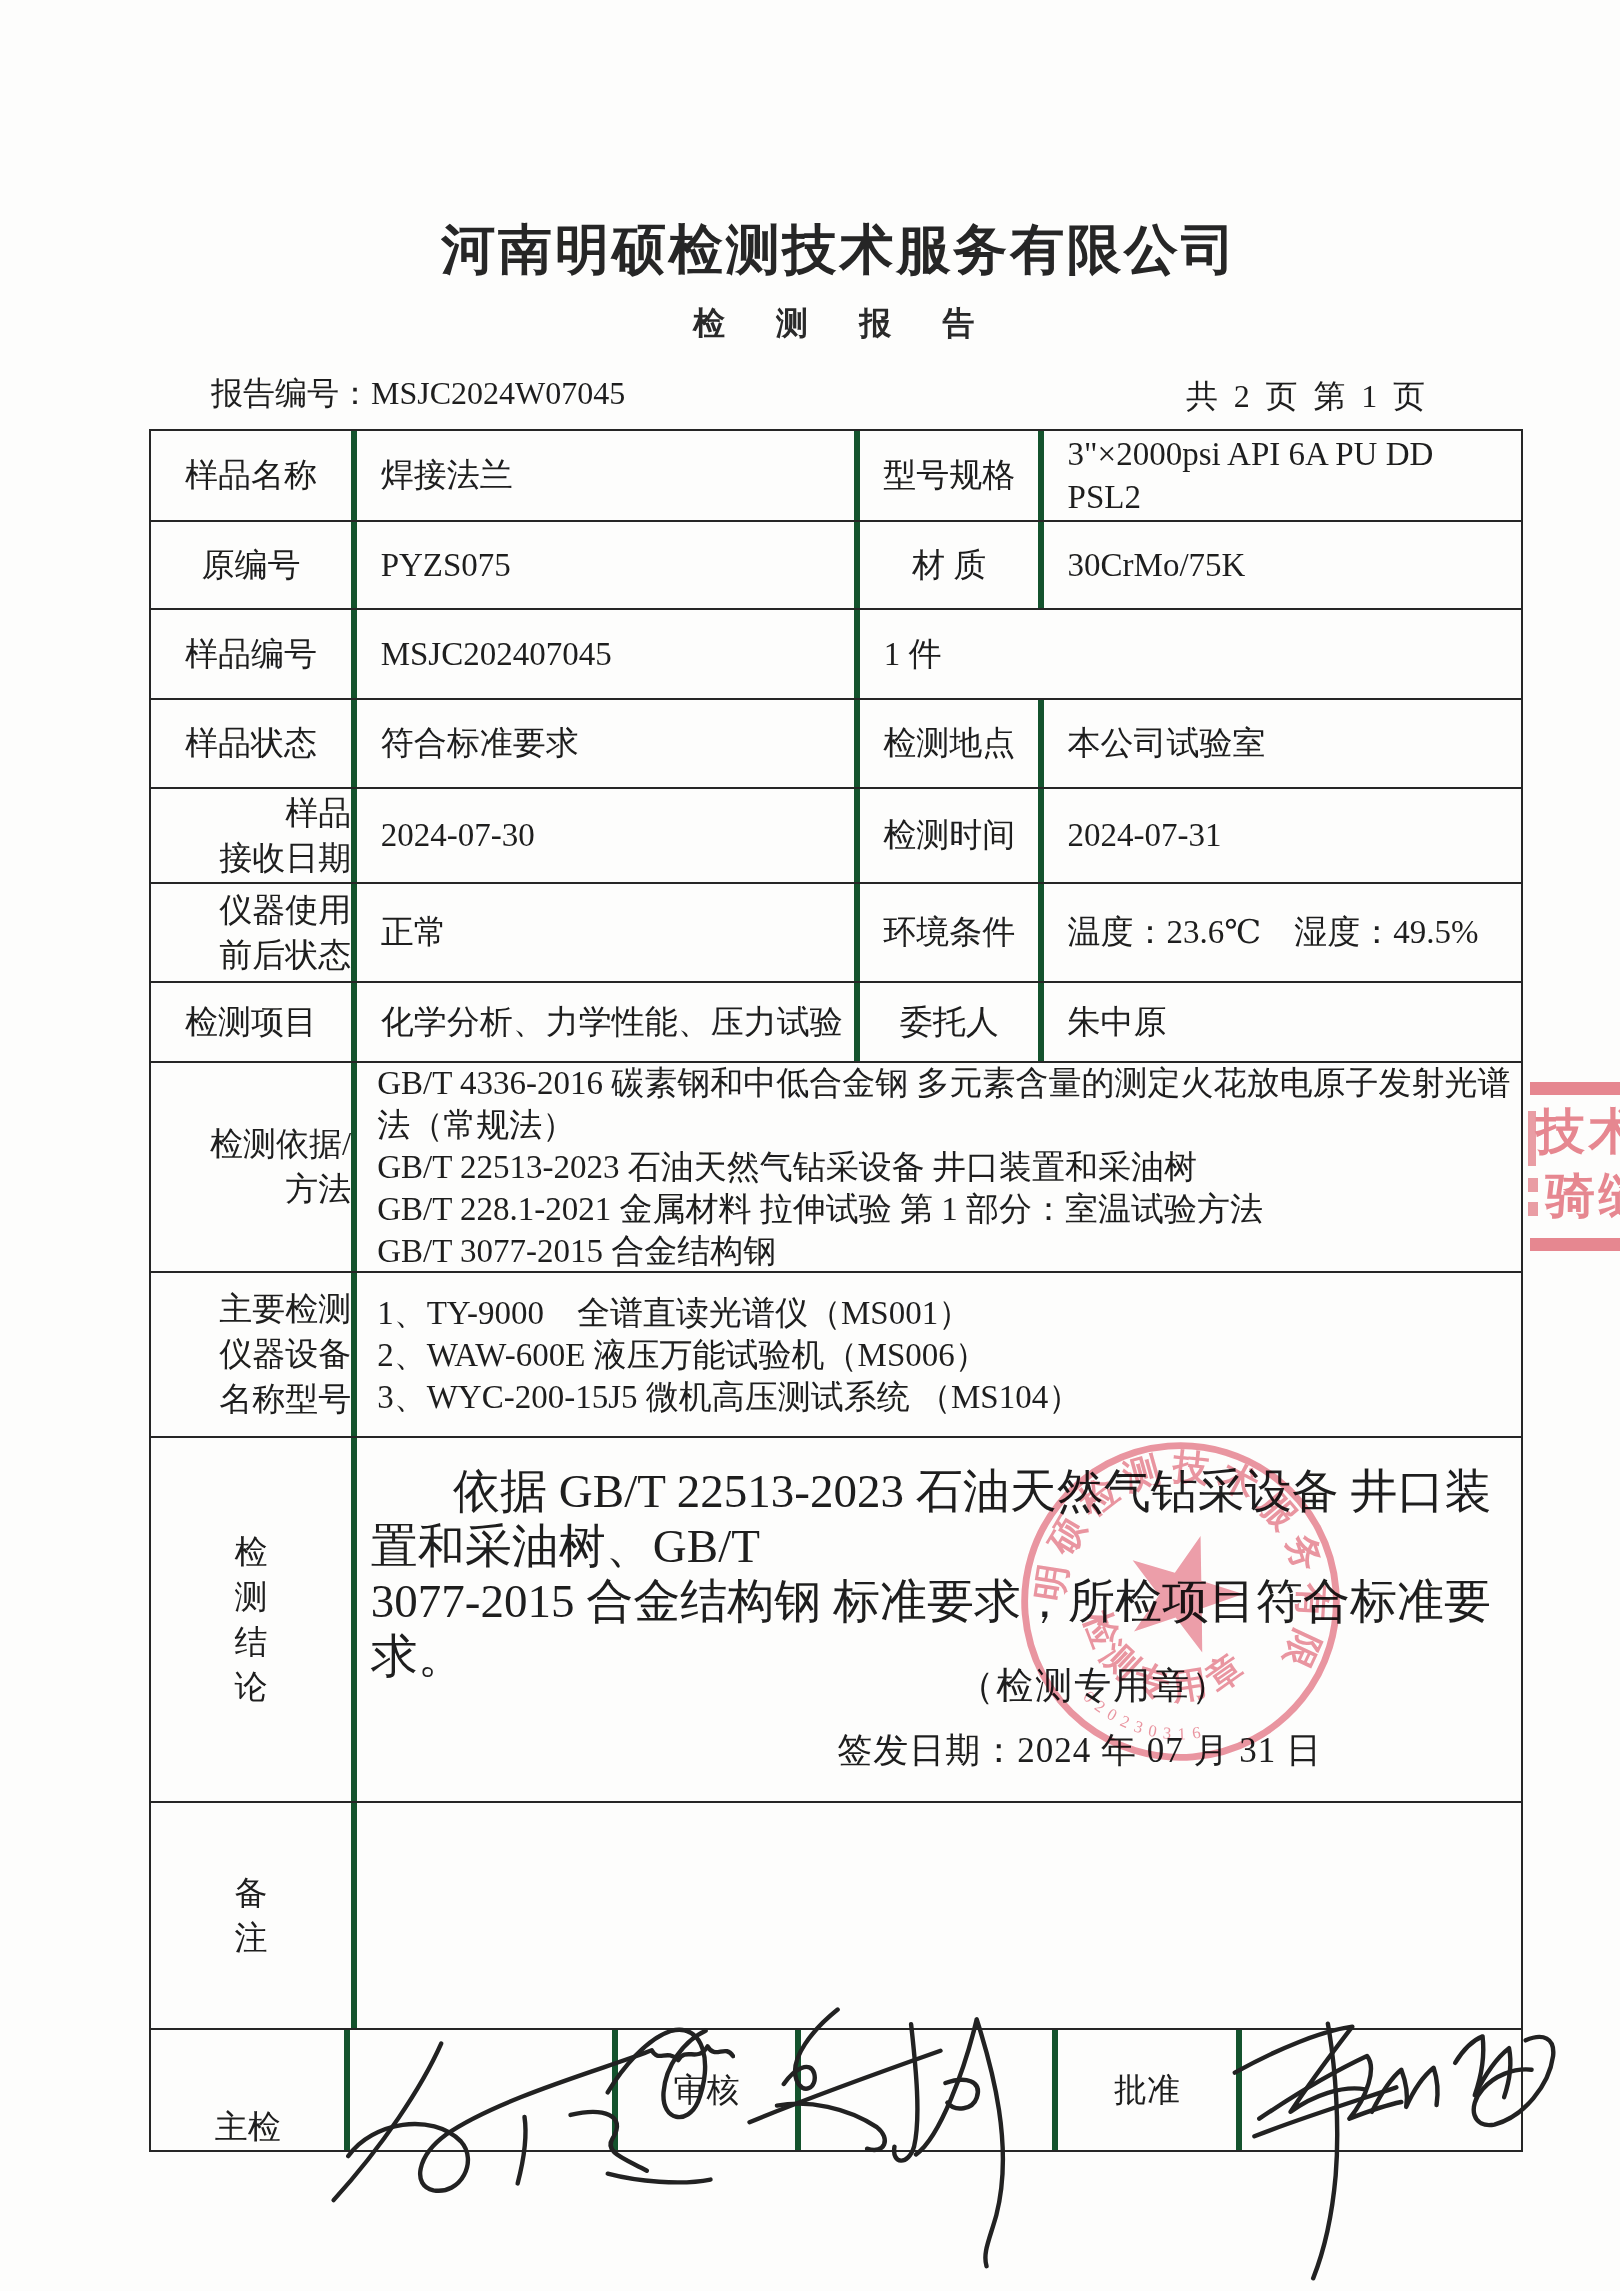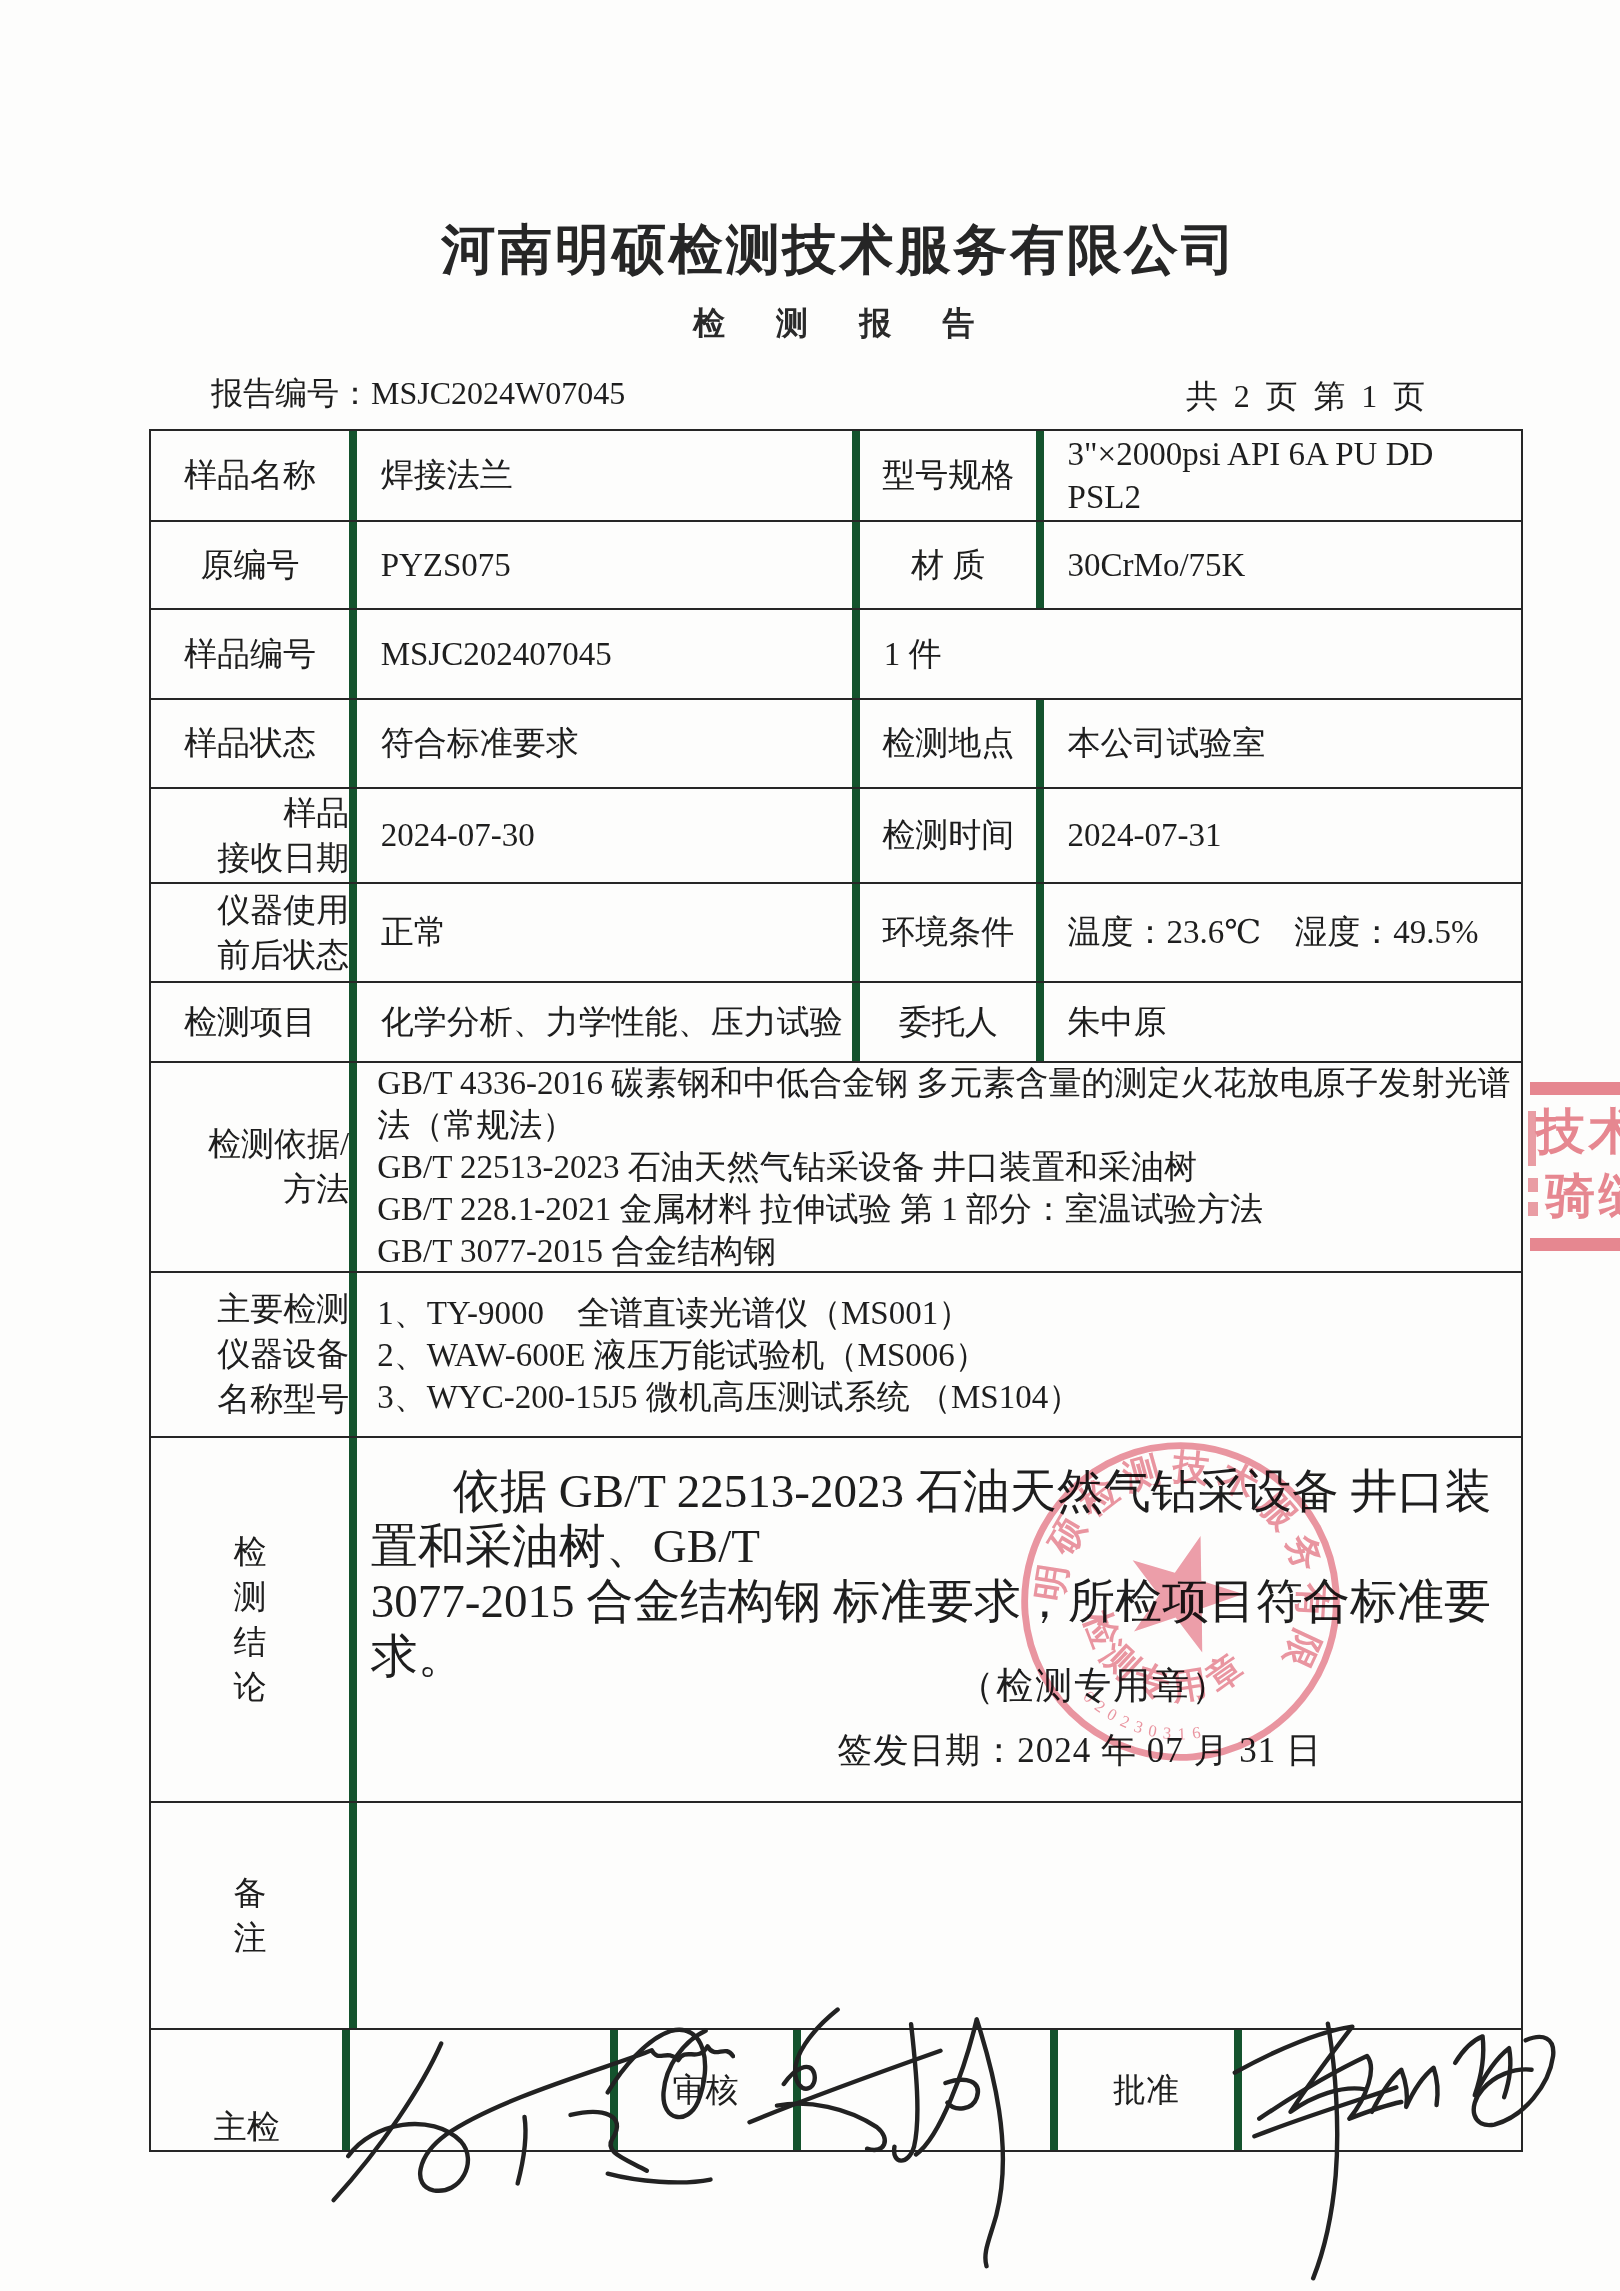--- a/index.html
+++ b/index.html
@@ -32,21 +32,21 @@
   
   .report-table{
     position:absolute;left:149px;top:429px;width:1374px;
     border:2.9px solid #262626;
     box-sizing:border-box;
     font-size:33px;
   }
   .row{display:flex;border-bottom:2px solid #262626;box-sizing:border-box;}
   .row:last-child{border-bottom:none;}
   .cell{
-    border-right:8px solid #14532d;box-sizing:border-box;
+    border-right:6px solid #14532d;box-sizing:border-box;
     display:flex;flex-direction:column;justify-content:center;
     overflow:visible;
   }
   .cell.last{border-right:none;}
   .lab{align-items:center;text-align:center;line-height:45px;}
   .val{align-items:flex-start;padding-left:23.5px;padding-right:7.8px;line-height:43px;}
   .c1{width:15.05%;}
   .c2{width:36.73%;}
   .c3{width:13.41%;}
   .c4{width:34.81%;}

